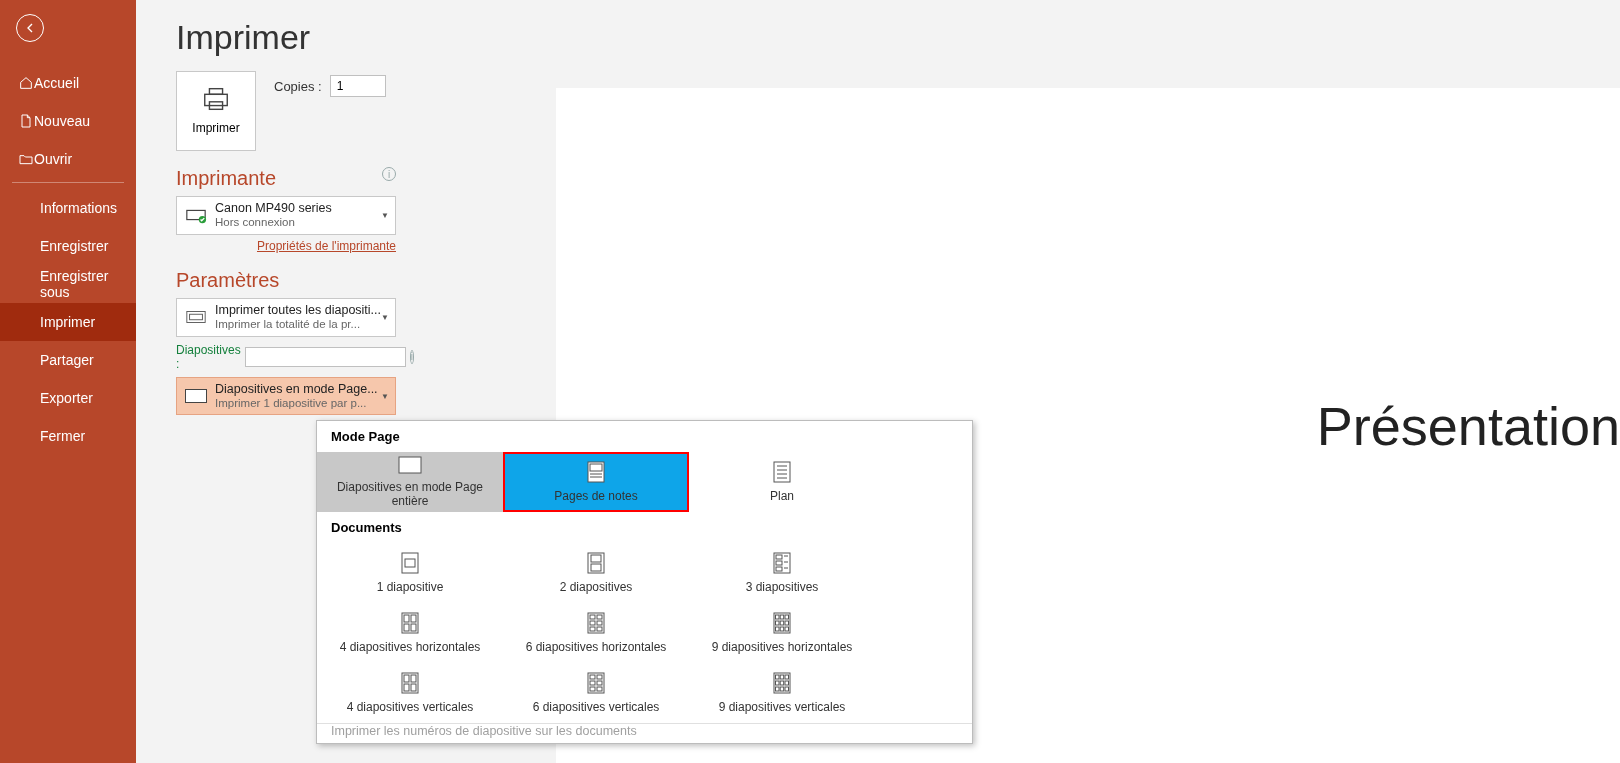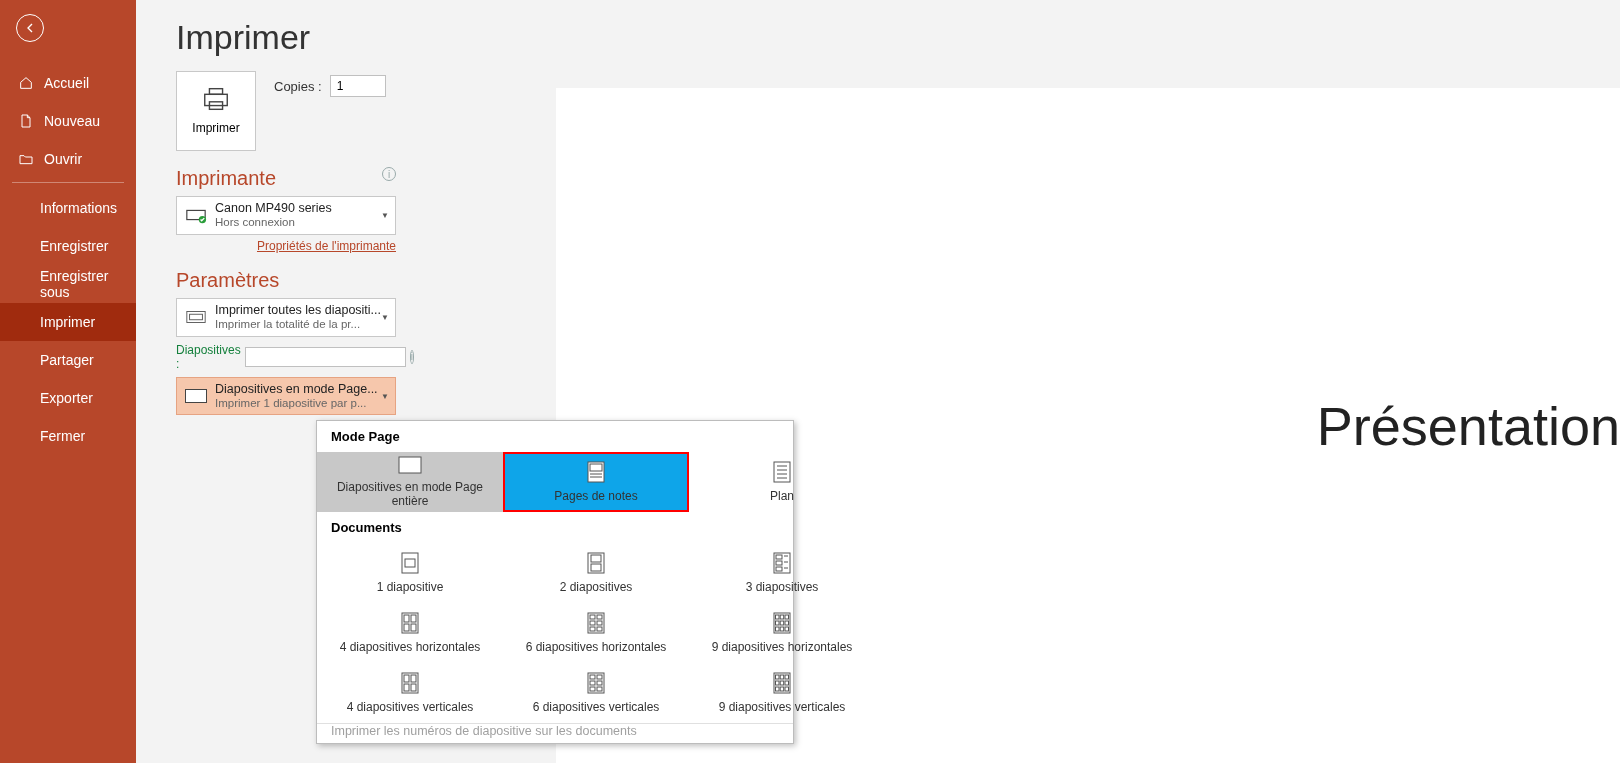--- a/index.html
+++ b/index.html
@@ -1,19 +1,19 @@
 <!DOCTYPE html>
 <html><head>
 <meta charset="utf-8">
 <style>
   * { box-sizing: border-box; margin: 0; padding: 0; font-family: "Segoe UI", Arial, sans-serif; }
   body { width: 1620px; height: 763px; background: #f3f3f3; overflow: hidden; display: flex; }
   .sidebar { width: 136px; height: 763px; background: #b7472a; display: flex; flex-direction: column; padding-top: 14px; }
   .back-circle { width: 28px; height: 28px; border: 1.5px solid #fff; border-radius: 50%; display: flex; align-items: center; justify-content: center; margin-left: 16px; margin-bottom: 22px; cursor: pointer; }
-  .side-item { display: flex; align-items: center; height: 38px; padding-left: 18px; color: #fff; font-size: 14px; cursor: pointer; gap: 10px; }
+  .side-item { display: flex; align-items: center; height: 38px; padding-left: 18px; color: #fff; font-size: 14px; cursor: pointer; }
   .side-item.single { padding-left: 40px; height: 38px; }
   .side-item.active { background: #a02b0e; }
   .side-sep { height: 1px; background: rgba(255,255,255,0.35); margin: 4px 12px 6px; }
   .main { flex: 1; position: relative; display: flex; }
   .panel-left { width: 290px; padding: 18px 0 0 40px; }
   .page-title { font-size: 34px; color: #333; font-weight: 300; margin-bottom: 14px; }
   .print-btn { width: 80px; height: 80px; border: 1px solid #c8c8c8; background: #fff; display: flex; flex-direction: column; align-items: center; justify-content: center; gap: 10px; cursor: pointer; font-size: 12px; }
   .copies-wrap { display: flex; align-items: center; gap: 8px; }
   .copies-label { font-size: 13px; color: #333; }
   .spinner-input { width: 56px; height: 22px; border: 1px solid #c0c0c0; font-size: 12px; padding-left: 6px; }
@@ -23,21 +23,21 @@
   .dropdown { width: 220px; border: 1px solid #c8c8c8; background: #fff; padding: 4px 8px; display: flex; align-items: center; gap: 8px; margin-top: 6px; cursor: pointer; position: relative; }
   .dropdown .caret { position: absolute; right: 6px; top: 50%; transform: translateY(-50%); font-size: 8px; color: #555; }
   .dd-texts { display: flex; flex-direction: column; line-height: 1.2; overflow: hidden; }
   .dd-main { font-size: 12.5px; color: #222; white-space: nowrap; overflow: hidden; text-overflow: ellipsis; }
   .dd-sub { font-size: 11.5px; color: #666; white-space: nowrap; overflow: hidden; text-overflow: ellipsis; }
   .link { text-align: right; width: 220px; font-size: 12px; color: #b7472a; text-decoration: underline; margin-top: 4px; cursor: pointer; }
   .slides-row { display: flex; align-items: center; gap: 4px; margin-top: 6px; width: 220px; }
   .slides-row label { font-size: 12px; color: #15803d; }
   .slides-row input { flex: 1; height: 20px; border: 1px solid #c0c0c0; font-size: 12px; padding-left: 4px; }
   .dd-active { border: 1px solid #e6a382; background: #f6c7ac; }
-  .popup { position: absolute; left: 180px; top: 420px; width: 478px; background: #fff; border: 1px solid #bcbcbc; box-shadow: 2px 2px 6px rgba(0,0,0,0.25); }
+  .popup { position: absolute; left: 180px; top: 420px; width: 657px; background: #fff; border: 1px solid #bcbcbc; box-shadow: 2px 2px 6px rgba(0,0,0,0.25); }
   .popup-heading { font-weight: 600; font-size: 13px; padding: 8px 14px; }
   .popup-row { display: flex; }
   .popup-cell { flex: 0 0 186px; height: 60px; display: flex; flex-direction: column; align-items: center; justify-content: center; gap: 6px; cursor: pointer; font-size: 12px; color: #333; text-align: center; padding: 2px 4px; }
   .popup-cell.selected { background: #c8c8c8; }
   .popup-cell.highlight { outline: 2px solid #ff0000; outline-offset: -2px; background: #0ea5e9; }
   .popup-footer { border-top: 1px solid #e0e0e0; padding: 0 14px 5px; font-size: 12.5px; color: #a0a0a0; }
   .preview { flex: 1; background: #fff; margin-left: 130px; margin-top: 88px; display: flex; align-items: center; justify-content: flex-end; }
   .preview-title { font-size: 54px; font-weight: 300; color: #222; }
   svg.icon { width: 16px; height: 16px; }
   svg.icon-big { width: 30px; height: 24px; }

